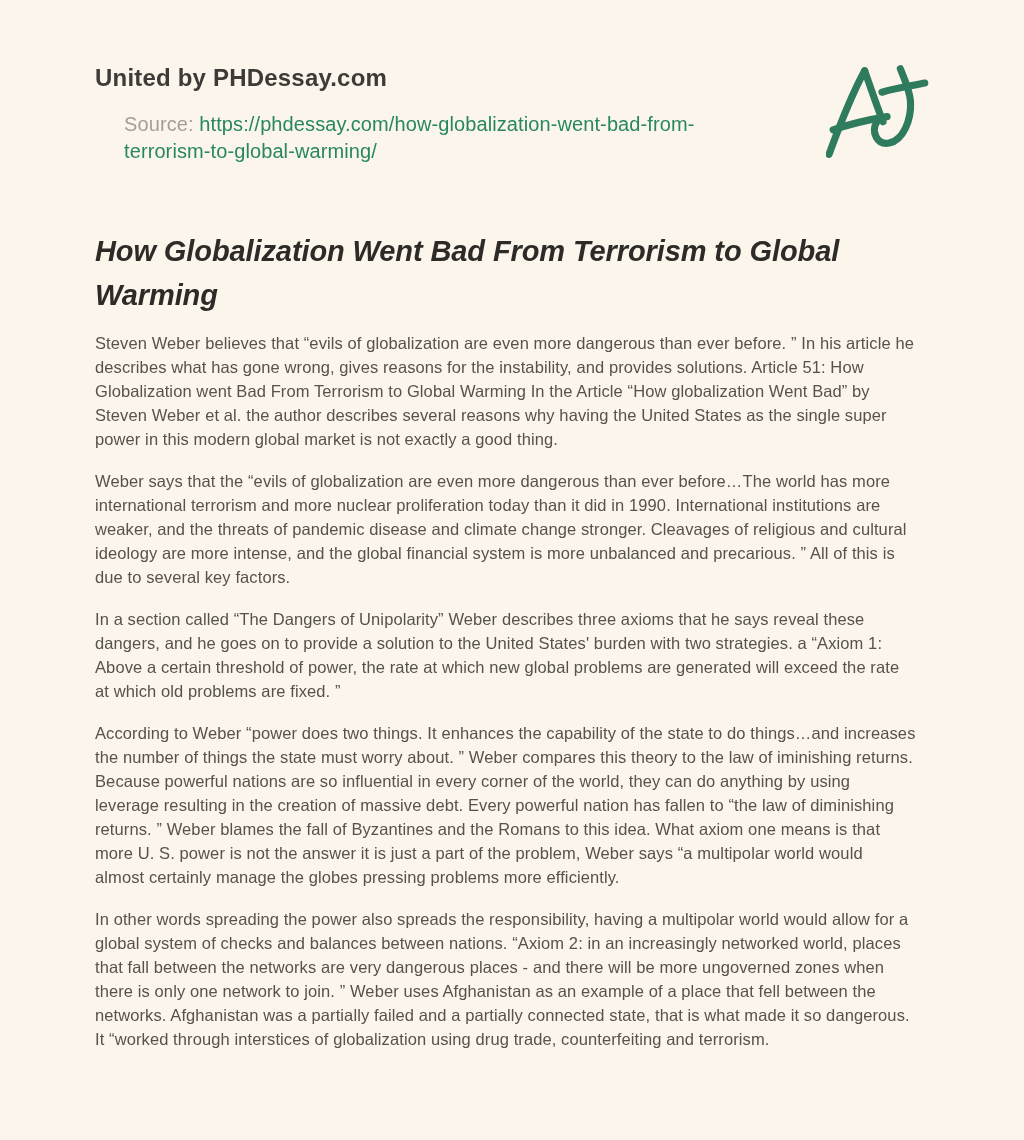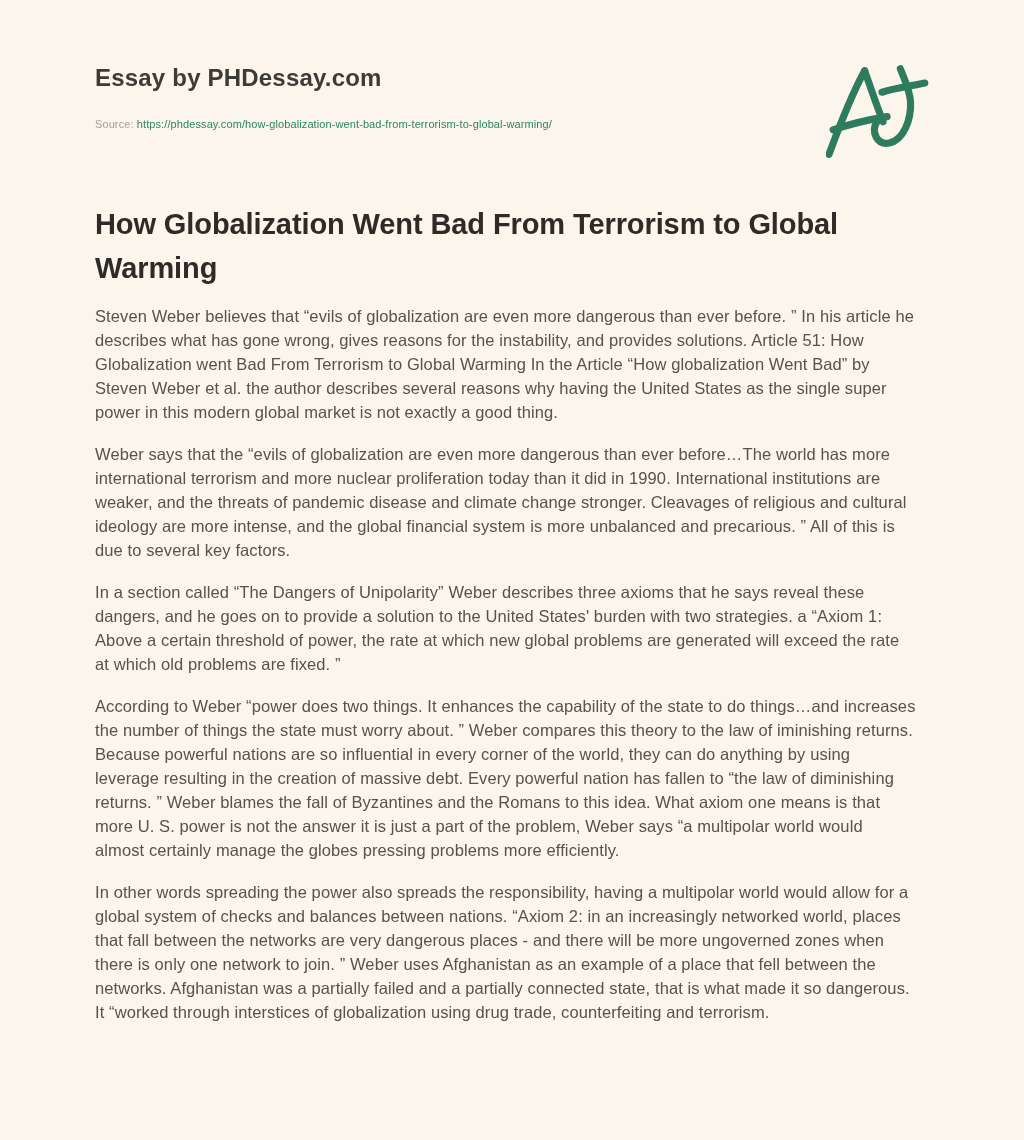--- a/index.html
+++ b/index.html
@@ -22,24 +22,25 @@
   }
   .site-header {
     font-size: 24px;
     font-weight: 700;
     color: #3d3b37;
     letter-spacing: 0.2px;
     margin: 0 0 19px 0;
   }
   .source-block {
     max-width: 655px;
-    font-size: 11px;
+    font-size: 20px;
     line-height: 27px;
     letter-spacing: 0.1px;
     overflow-wrap: break-word;
+    margin-left: 29px;
   }
   .source-label {
     color: #a39e97;
   }
   .source-link {
     color: #27885f;
     text-decoration: none;
     cursor: pointer;
   }
   .logo {
@@ -49,35 +50,36 @@
     width: 112px;
     height: 98px;
   }
   .essay-title {
     margin: 64px 0 14px 0;
     font-size: 29px;
     line-height: 44px;
     font-weight: 700;
     color: #2d2b27;
     letter-spacing: -0.1px;
+    font-style: italic;
   }
   .essay-body p {
     margin: 0 14px 18px 0;
     font-size: 16.5px;
     line-height: 24px;
     color: #56524c;
     letter-spacing: 0.1px;
   }
 </style>
 </head>
 <body>
 
 <div class="page">
 
-  <h1 class="site-header">Essay by PHDessay.com</h1>
+  <h1 class="site-header">United by PHDessay.com</h1>
 
   <div class="source-block">
     <span class="source-label">Source:</span>
     <a class="source-link">https://phdessay.com/how-globalization-went-bad-from-terrorism-to-global-warming/</a>
   </div>
 
   <div class="logo">
     <svg width="112" height="98" viewBox="0 0 110 95" fill="none" xmlns="http://www.w3.org/2000/svg">
       <g stroke="#2f7b5d" stroke-width="7" stroke-linecap="round" fill="none">
 

